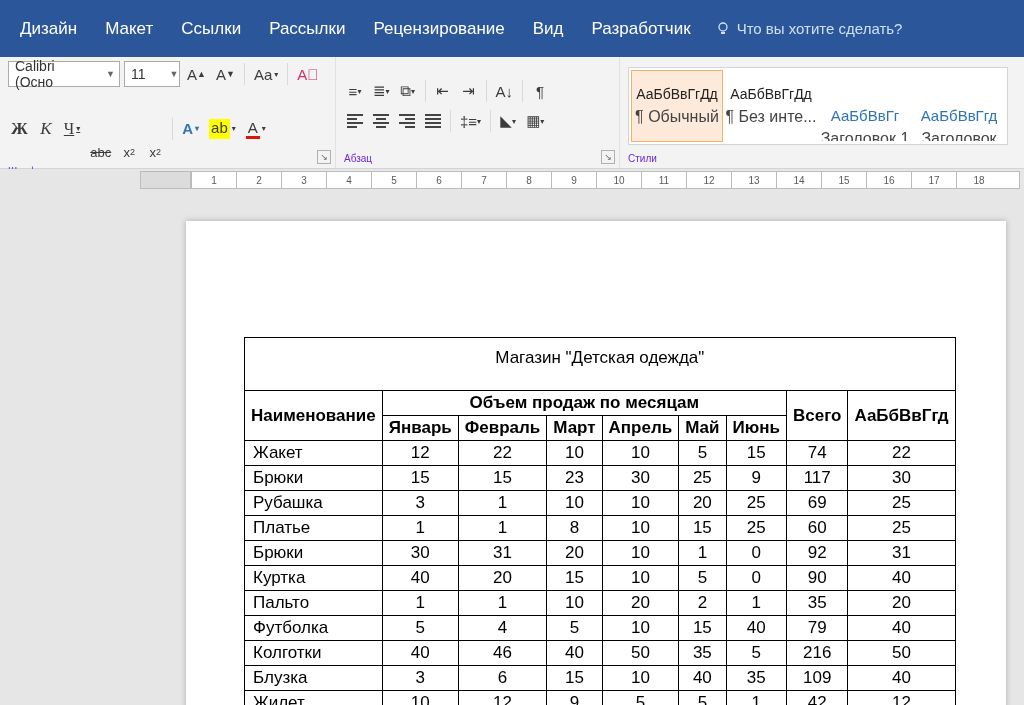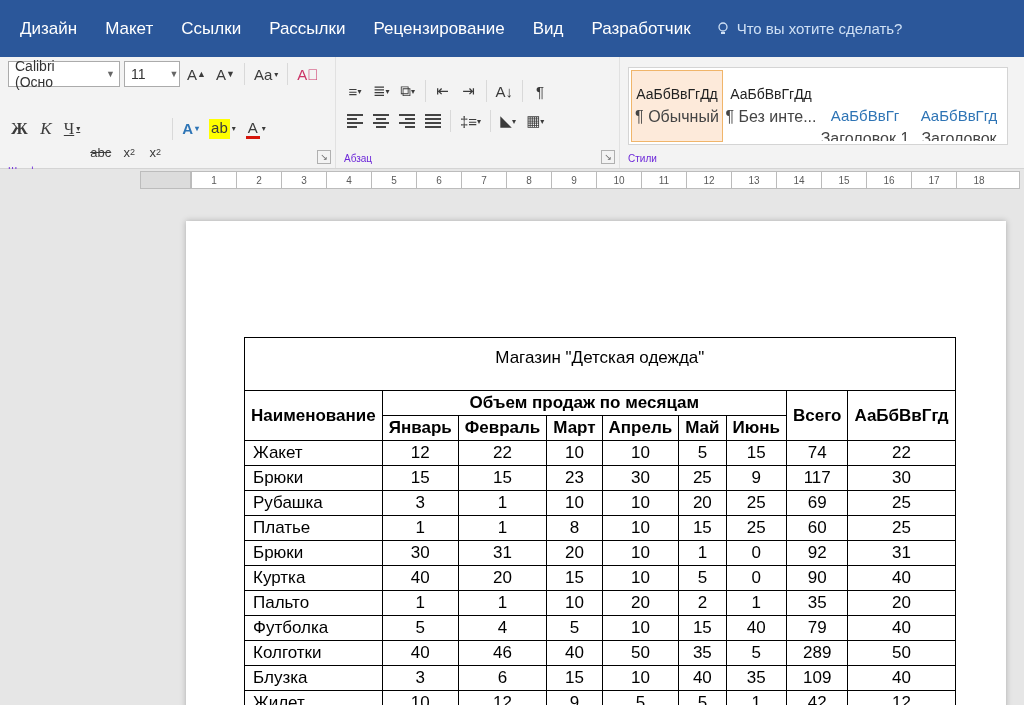--- a/index.html
+++ b/index.html
@@ -352,21 +352,21 @@
             <td class="num">40</td>
           </tr>
           <tr>
             <td class="name">Колготки</td>
             <td class="num">40</td>
             <td class="num">46</td>
             <td class="num">40</td>
             <td class="num">50</td>
             <td class="num">35</td>
             <td class="num">5</td>
-            <td class="num">289</td>
+            <td class="num">216</td>
             <td class="num">50</td>
           </tr>
           <tr>
             <td class="name">Блузка</td>
             <td class="num">3</td>
             <td class="num">6</td>
             <td class="num">15</td>
             <td class="num">10</td>
             <td class="num">40</td>
             <td class="num">35</td>

